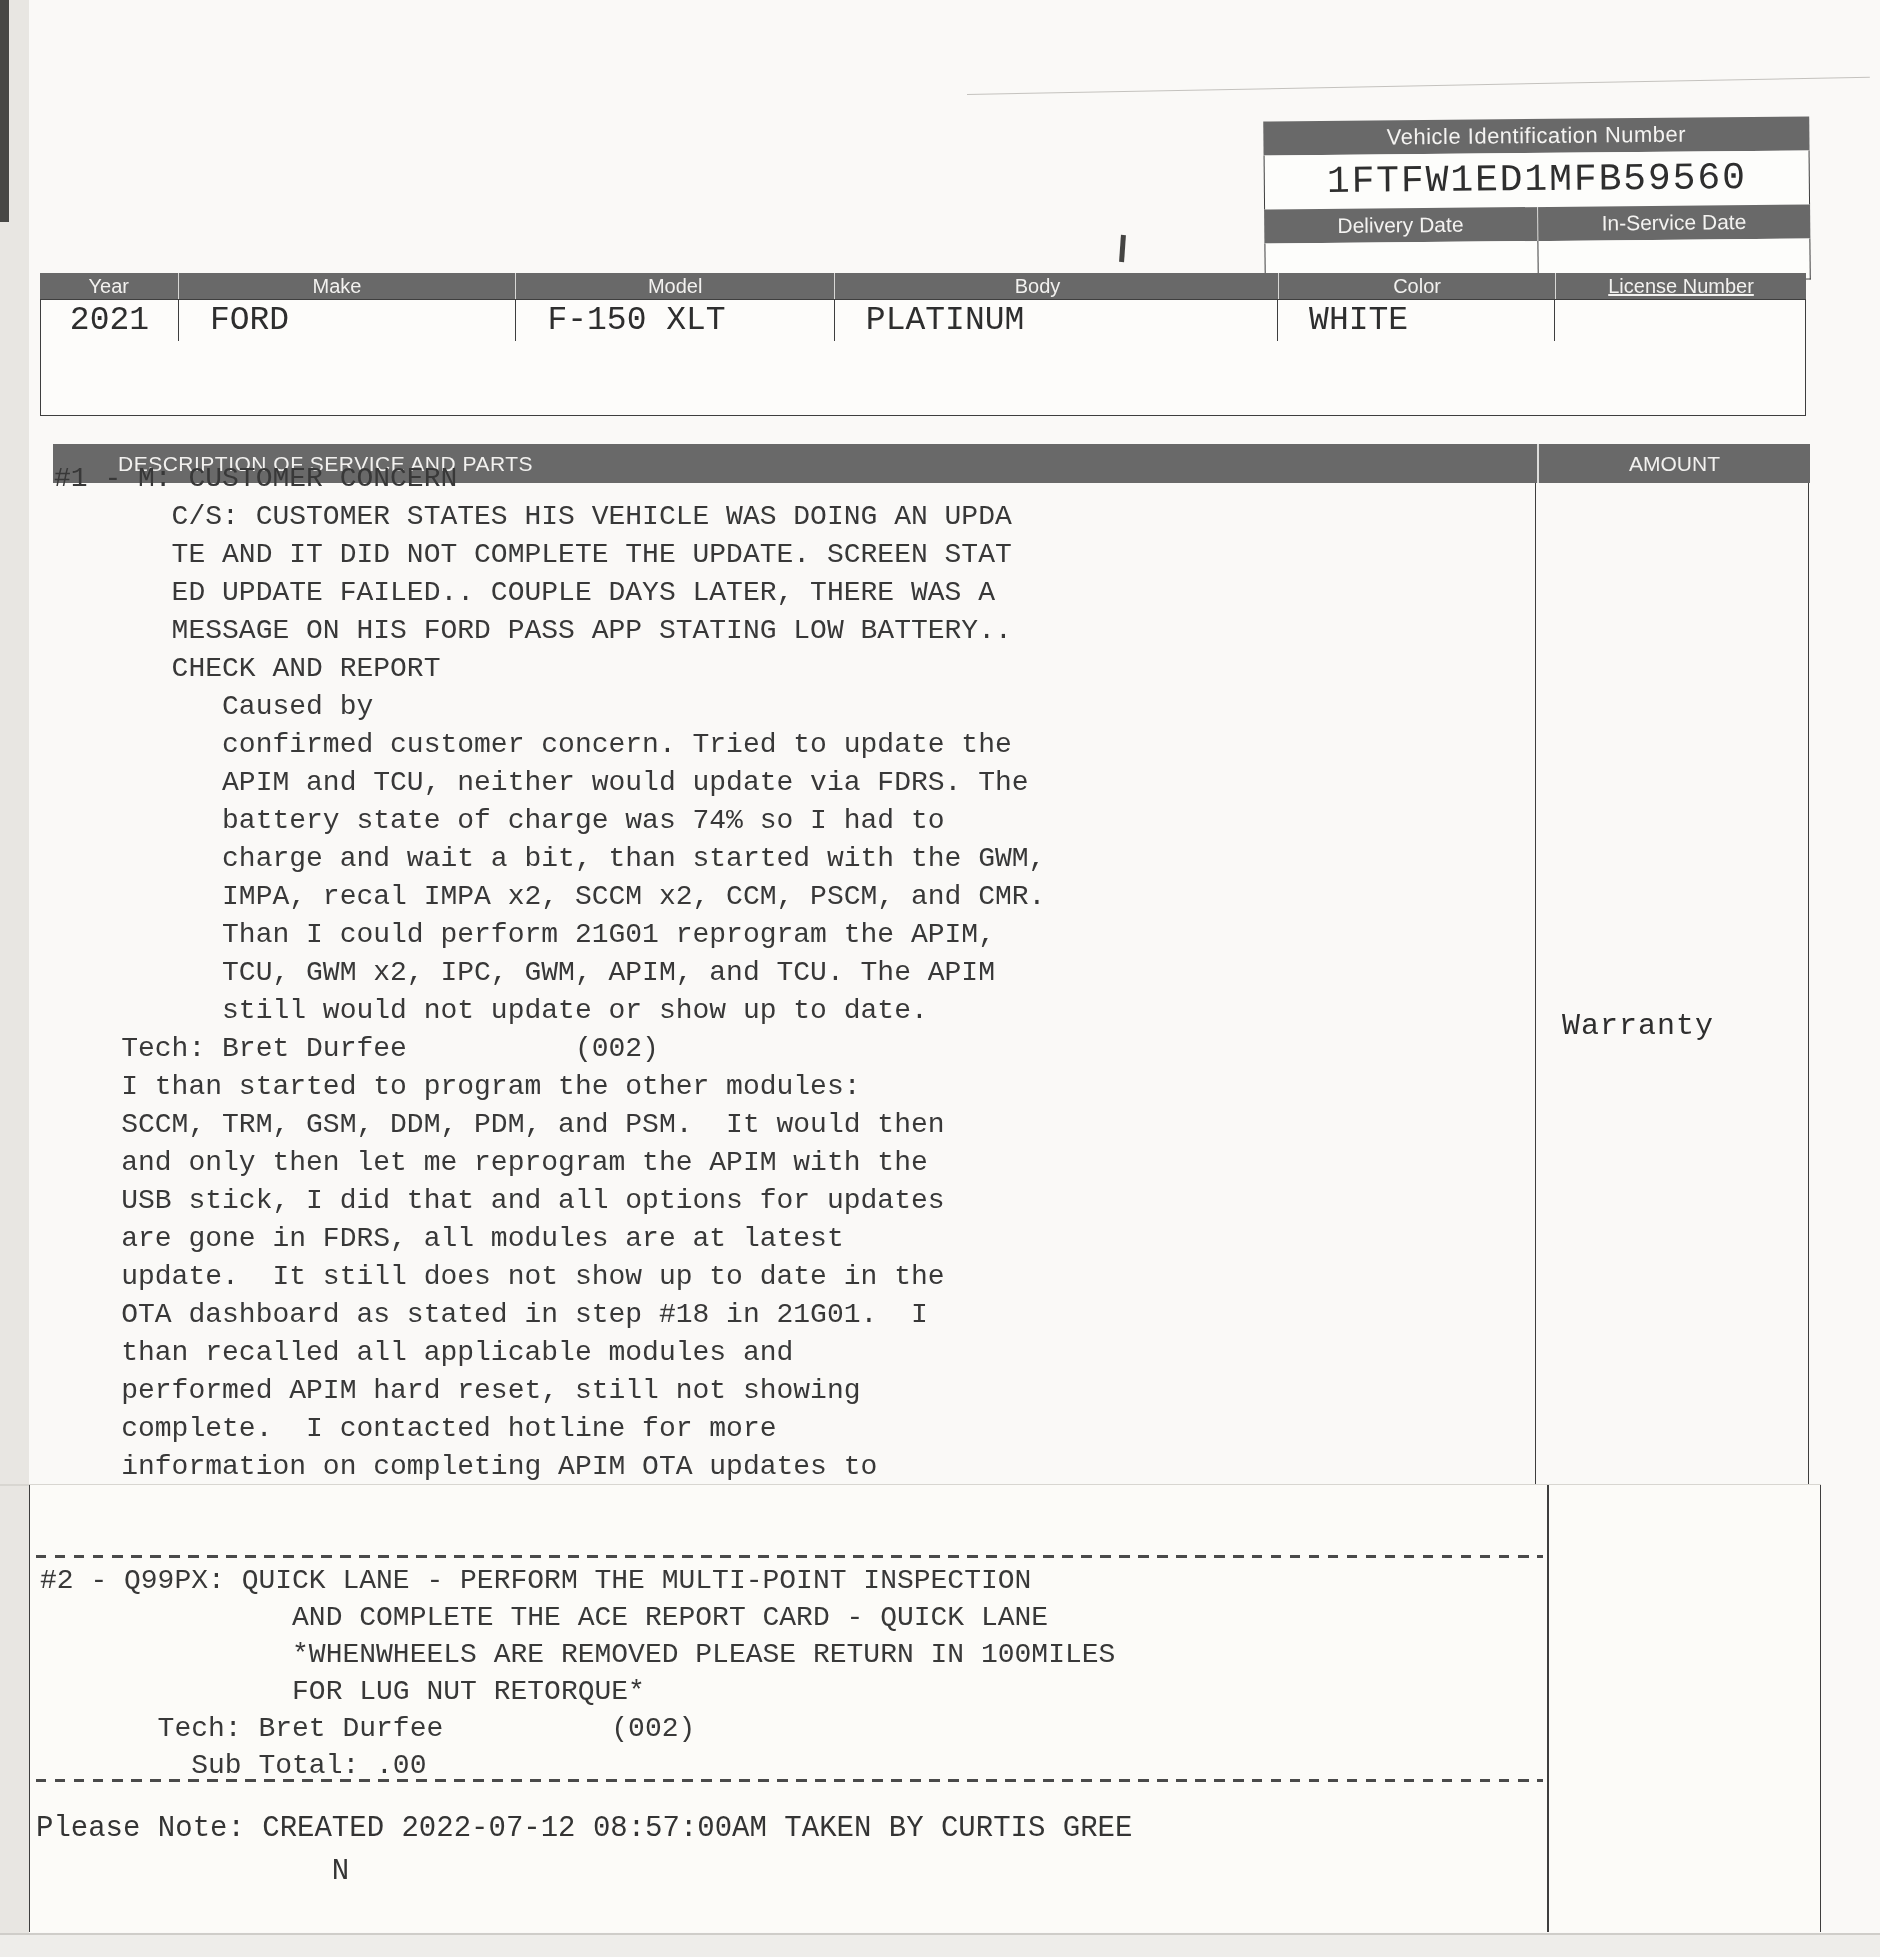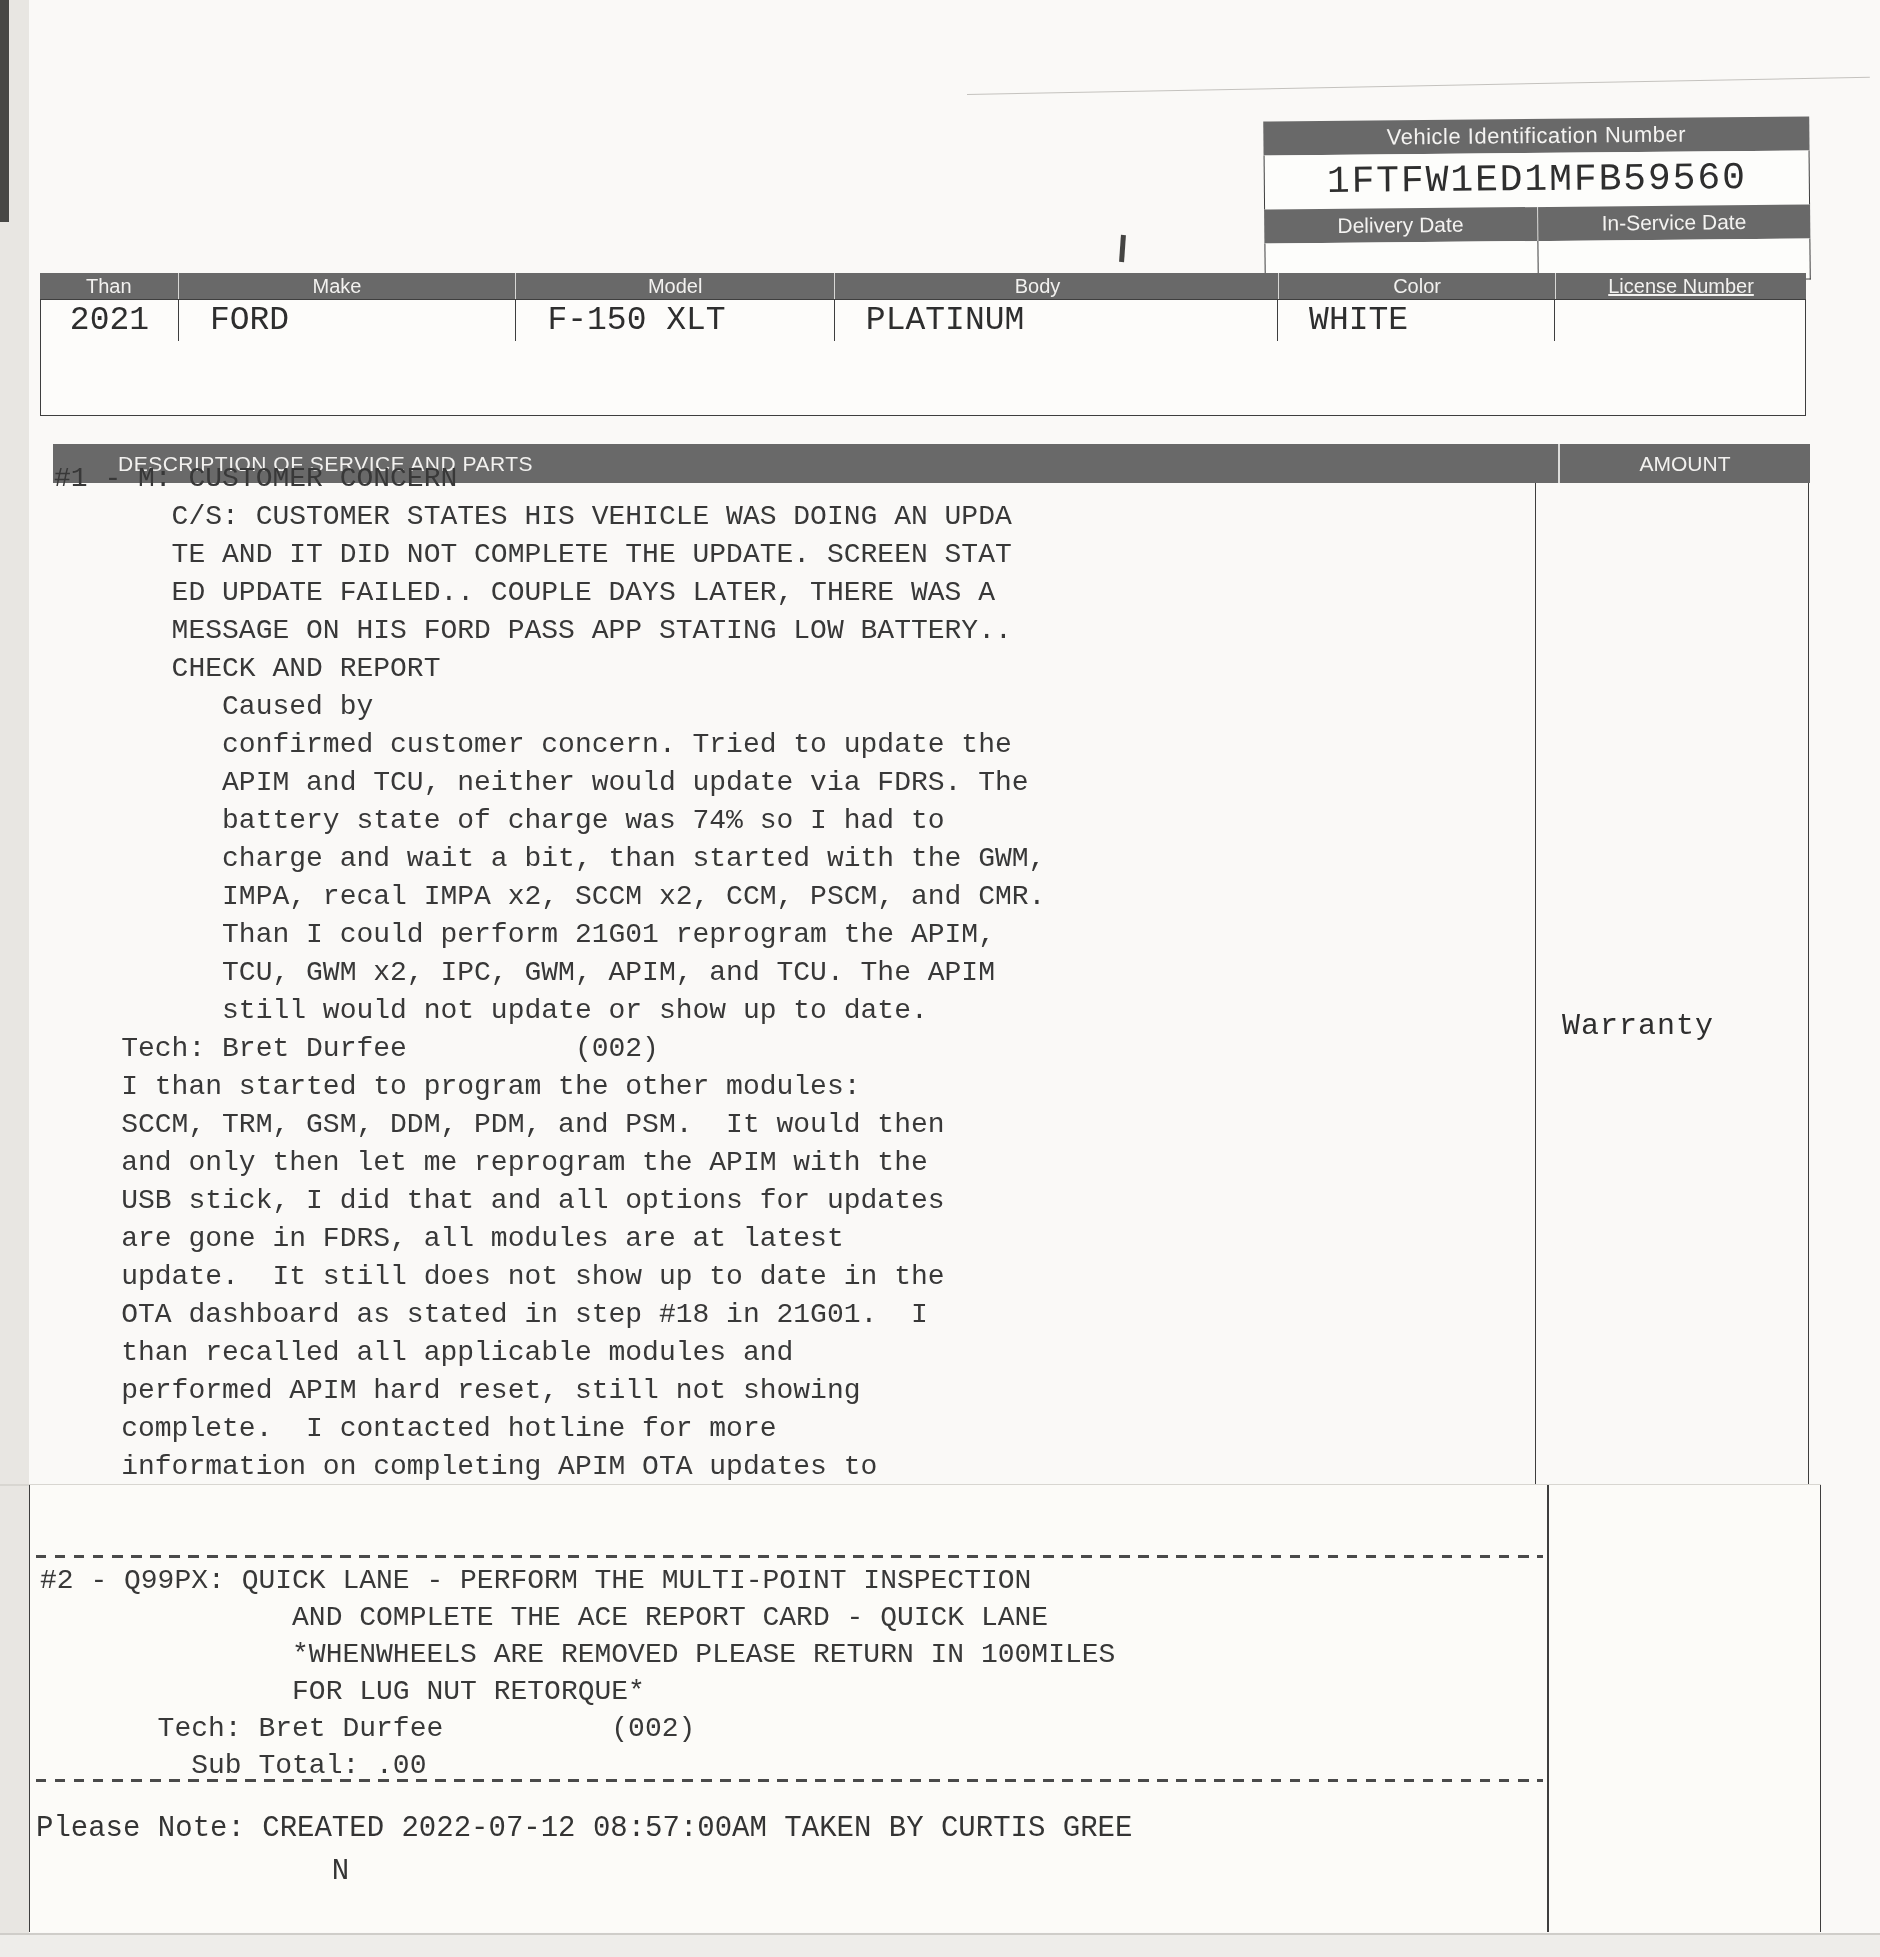--- a/index.html
+++ b/index.html
@@ -40,21 +40,21 @@
   .veh-values .cell{font-size:33px;line-height:40px;color:#2e2e2e;box-sizing:border-box;display:flex;align-items:center;padding-left:31px;}
   .veh-values .cell + .cell{border-left:1.9px solid #3e3e3e;}
   .veh-values .cell.center{justify-content:center;padding-left:0;}
   .veh-empty{left:40px;top:341px;width:1766px;height:75px;background:#fdfcfa;box-sizing:border-box;border:1.9px solid #3e3e3e;border-top:none;}
   .w1{width:142px;} .w2{width:328px;} .w3{width:329px;margin-left:20px;} .w4{width:419px;} .w5{width:286px;margin-left:38px;} .w6{width:259px;text-decoration:underline;}
 
   
   .svc-header{left:53px;top:444px;width:1757px;height:39px;background:#696969;display:flex;box-sizing:border-box;}
   .svc-desc-h{flex:1;color:#f2f1ef;font-size:21px;line-height:39px;padding-left:65px;letter-spacing:0.5px;}
   .svc-divider{width:1.9px;background:#dcdcda;}
-  .svc-amt-h{width:250px;color:#f2f1ef;font-size:21px;line-height:39px;text-align:center;}
+  .svc-amt-h{width:271px;color:#f2f1ef;font-size:21px;line-height:39px;text-align:center;}
   .amount-col{left:1535px;top:483px;width:274px;height:1002px;box-sizing:border-box;border-left:1.9px solid #3e3e3e;border-right:1.9px solid #3e3e3e;}
   .warranty{left:1562px;top:1009px;font-size:30px;color:#2e2e2e;letter-spacing:1px;}
 
   .textblock{white-space:pre;}
   .tline{white-space:pre;}
   .job1{left:54px;top:460px;font-size:28px;line-height:38px;color:#383838;}
 
   
   .bottom-slip{left:29px;top:1485px;width:1792px;height:447px;background:#fcfbf8;box-sizing:border-box;
     border-left:1.9px solid #3e3e3e;border-right:1.9px solid #3e3e3e;}
@@ -82,21 +82,21 @@
       <div class="cell sans">Delivery Date</div>
       <div class="cell sans">In-Service Date</div>
     </div>
     <div class="vin-empty">
       <div class="cell"></div>
       <div class="cell"></div>
     </div>
   </div>
 
   <div class="abs veh-header sans">
-    <div class="cell w1">Than</div>
+    <div class="cell w1">Year</div>
     <div class="cell w2">Make</div>
     <div class="cell w3">Model</div>
     <div class="cell w4">Body</div>
     <div class="cell w5">Color</div>
     <div class="cell w6">License Number</div>
   </div>
   <div class="abs veh-values">
     <div class="cell w1 center">2021</div>
     <div class="cell w2">FORD</div>
     <div class="cell w3">F-150 XLT</div>

